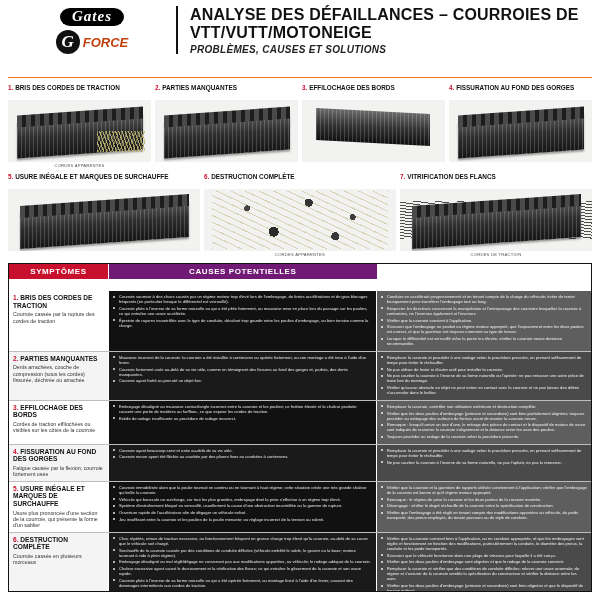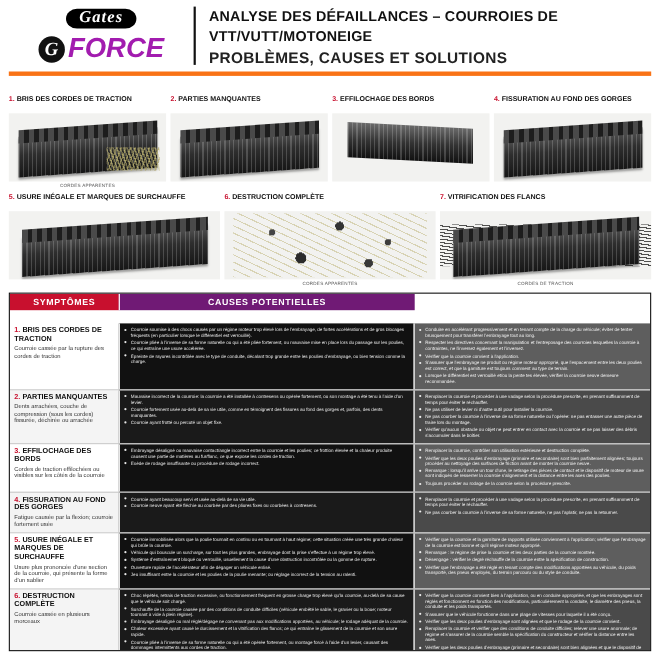--- a/index.html
+++ b/index.html
@@ -12,23 +12,23 @@
   }
   .page{
     width:600px;height:600px;
     box-sizing:border-box;
     padding:6px 8px 4px 8px;
     display:flex;flex-direction:column;
   }
   
   .header{
     display:flex;align-items:flex-start;
-    border-bottom:4px solid #f97316;
-    padding-bottom:5px;
-    margin-bottom:16px;
+    border-bottom:1px solid #f97316;
+    padding-bottom:22px;
+    margin-bottom:4px;
   }
   .brandblock{
     width:168px;min-width:168px;
     display:flex;flex-direction:column;align-items:center;
     padding-top:2px;
     border-right:2px solid #111;
     margin-right:10px;
   }
   .gates-logo{
     background:#000;color:#fff;
@@ -47,33 +47,33 @@
     width:24px;height:24px;border-radius:50%;
     background:#111;color:#fff;
     display:flex;align-items:center;justify-content:center;
     font-family:"Liberation Serif", serif;
     font-style:italic;font-weight:bold;font-size:17px;
     margin-right:3px;
   }
   .gforce .gtext{
     font-family:"Liberation Sans", sans-serif;
     font-weight:bold;font-style:italic;
-    font-size:25px;letter-spacing:0px;color:#a21caf;
+    font-size:13px;letter-spacing:0px;color:#c2410c;
   }
   .titleblock{flex:1;padding-left:2px;}
   .titleblock h1{
     margin:0;
-    font-size:13px;line-height:17.5px;
+    font-size:16px;line-height:17.5px;
     font-weight:bold;letter-spacing:0.2px;
     text-transform:uppercase;
   }
   .titleblock h2{
     margin:3px 0 0 0;
-    font-size:14px;font-weight:bold;
-    letter-spacing:0.3px;text-transform:uppercase;color:#222;
+    font-size:10px;font-weight:bold;
+    letter-spacing:0.3px;text-transform:uppercase;color:#222;font-style:italic;
   }
   
   .figs-row{display:flex;gap:4px;margin-top:2px;}
   .figs-row.row2{margin-top:5px;}
   .fig{flex:1;display:flex;flex-direction:column;}
   .fig-title{
     font-size:6.4px;font-weight:bold;line-height:7.4px;
     text-transform:uppercase;margin-bottom:2px;min-height:14px;
   }
   .fig-num{color:#c8102e;}

